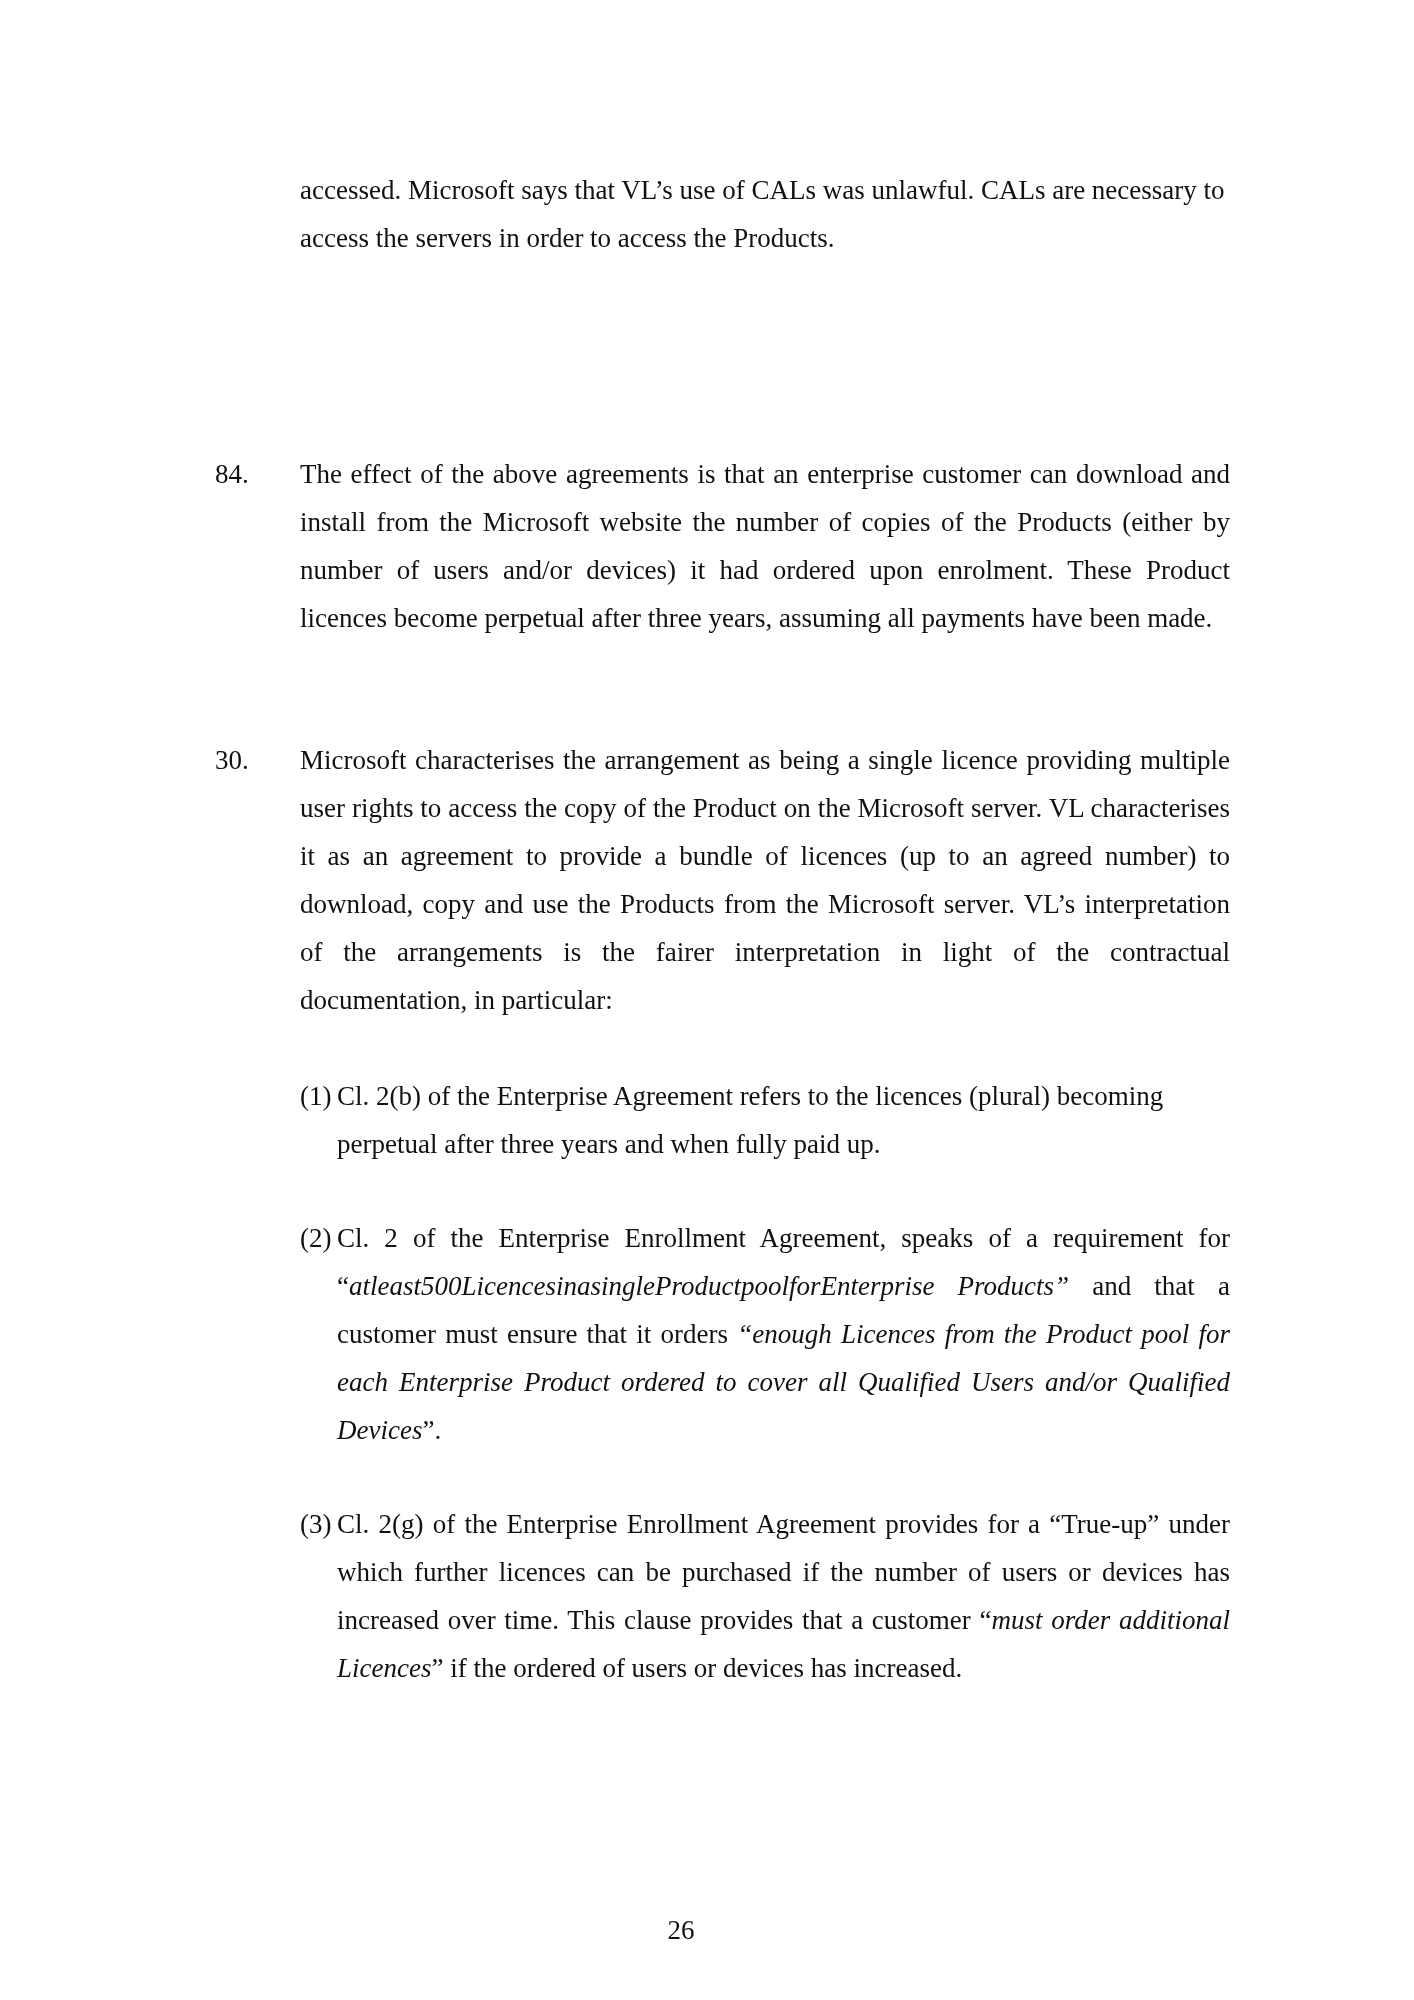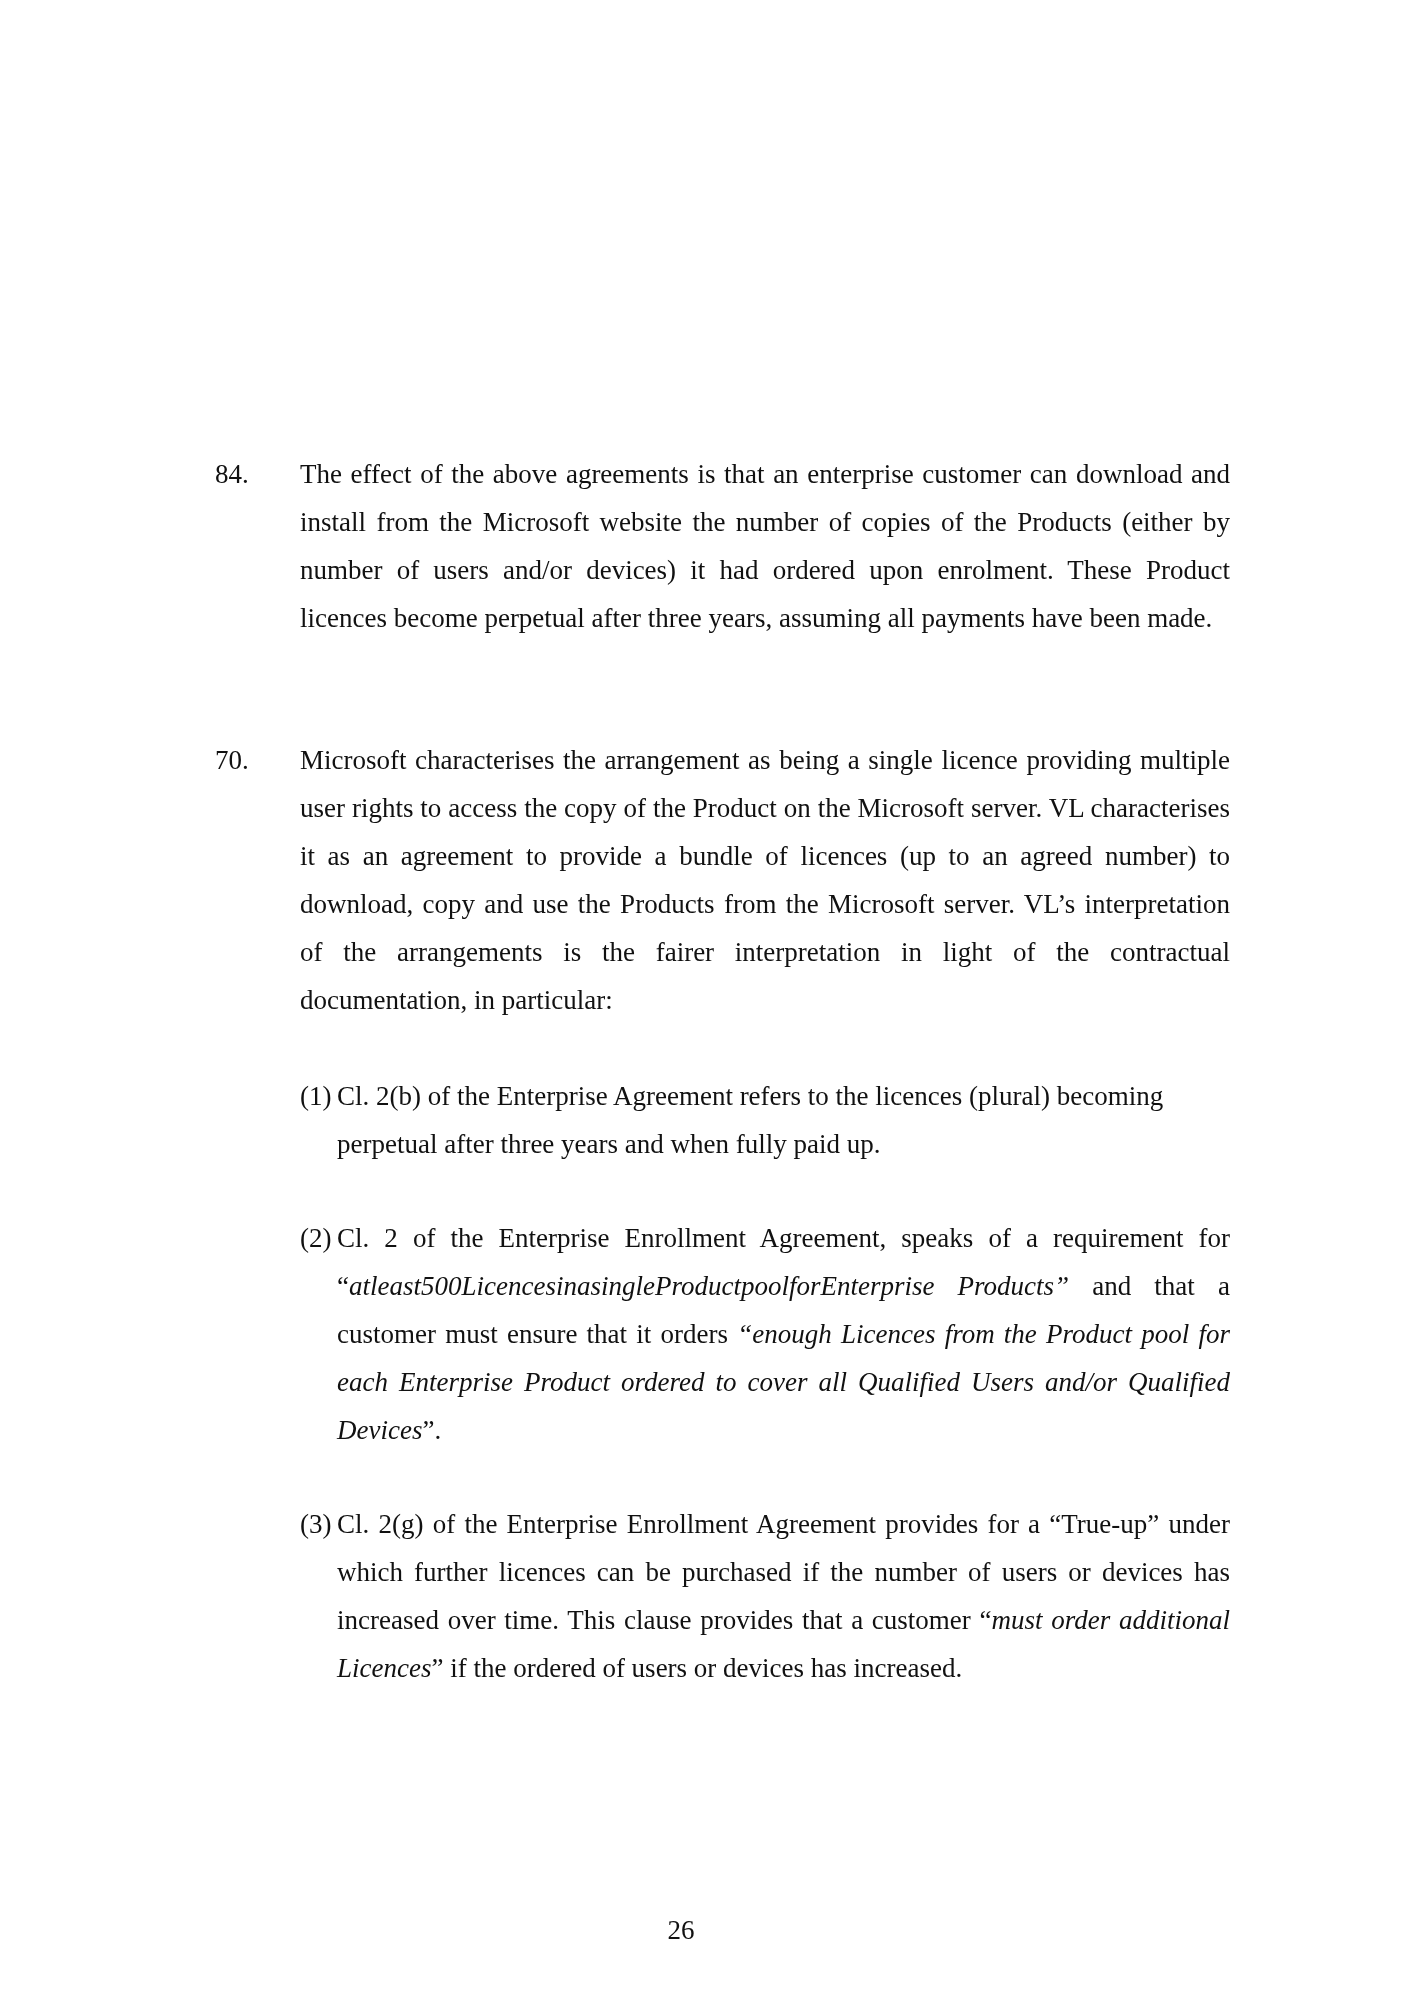--- a/index.html
+++ b/index.html
@@ -14,29 +14,32 @@
   .sub .body { margin-left: 37px; text-align: justify; }
   .left { text-align: left !important; }
   i { font-style: italic; }
   .pagenum { position: absolute; left: 0; width: 1362px; top: 1915px; text-align: center; font-size: 27px; }
 </style>
 </head>
 <body>
 
 <div class="page">
 
+  <div class="para" style="top:166px;">
+    <div class="body left">accessed. Microsoft says that VL’s use of CALs was unlawful. CALs are necessary to access the servers in order to access the Products.</div>
+  </div>
 
 
   <div class="para" style="top:450px;">
     <span class="num">84.</span>
     <div class="body">The effect of the above agreements is that an enterprise customer can download and install from the Microsoft website the number of copies of the Products (either by number of users and/or devices) it had ordered upon enrolment. These Product licences become perpetual after three years, assuming all payments have been made.</div>
   </div>
 
   <div class="para" style="top:736px;">
-    <span class="num">70.</span>
+    <span class="num">30.</span>
     <div class="body">Microsoft characterises the arrangement as being a single licence providing multiple user rights to access the copy of the Product on the Microsoft server. VL characterises it as an agreement to provide a bundle of licences (up to an agreed number) to download, copy and use the Products from the Microsoft server. VL’s interpretation of the arrangements is the fairer interpretation in light of the contractual documentation, in particular:</div>
   </div>
 
   <div class="sub" style="top:1072px;">
     <span class="num">(1)</span>
     <div class="body left">Cl. 2(b) of the Enterprise Agreement refers to the licences (plural) becoming perpetual after three years and when fully paid up.</div>
   </div>
 
   <div class="sub" style="top:1214px;">
     <span class="num">(2)</span>

